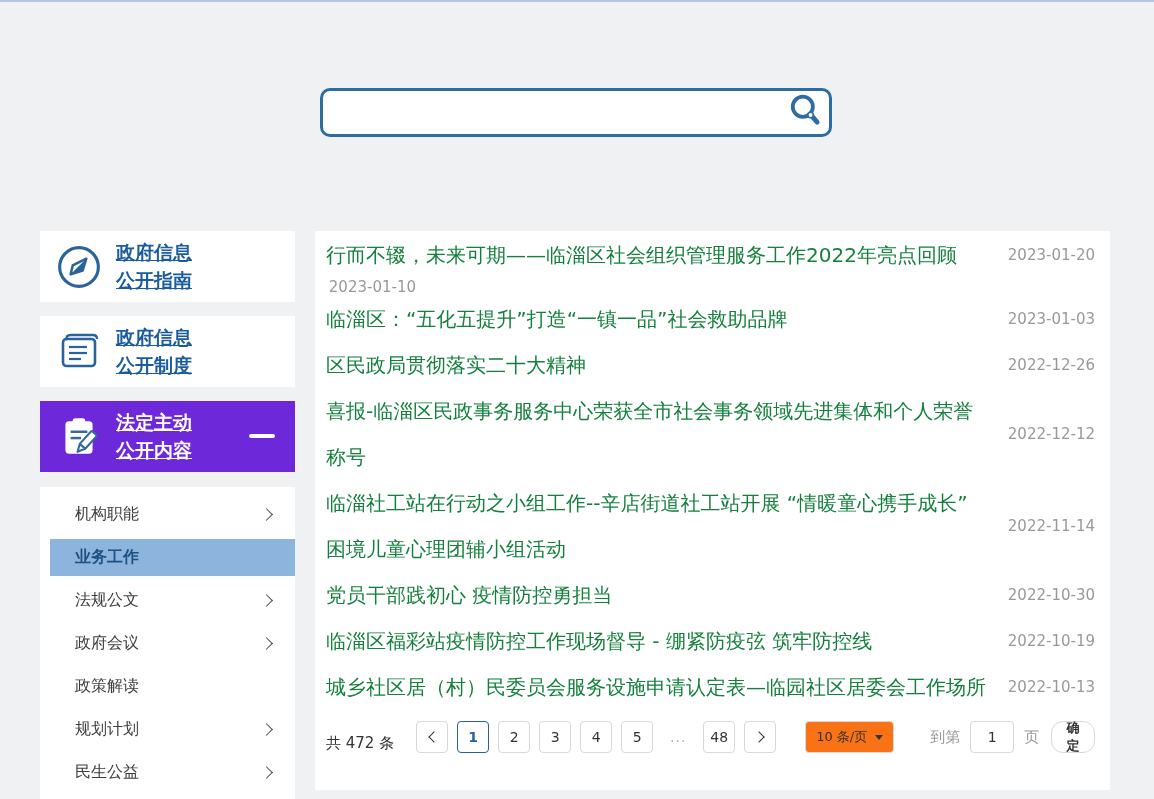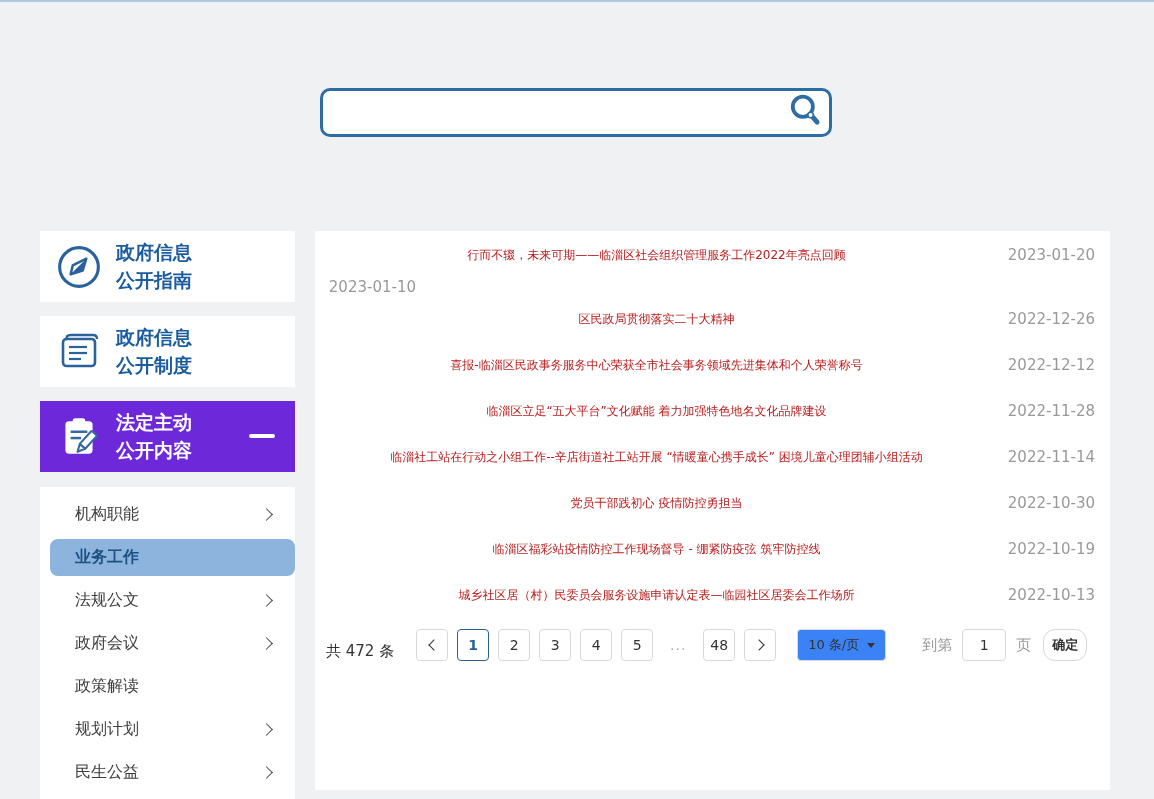--- a/index.html
+++ b/index.html
@@ -28,67 +28,67 @@
     display:flex; align-items:center; justify-content:center;
   }
 
   
   .sidebar { position:absolute; left:40px; top:231px; width:255px; }
   .side-card {
     height:71px; background:#fff; margin-bottom:14px;
     display:flex; align-items:center; padding-left:16px; cursor:pointer;
   }
   .side-card .icon-box { width:46px; height:46px; flex:0 0 46px; display:flex; align-items:center; justify-content:center; }
-  .side-card .card-text { margin-left:14px; font-size:19px; font-weight:bold; color:#1a5c9e; line-height:1.45; }
+  .side-card .card-text { margin-left:14px; font-size:19px; font-weight:bold; color:#1a5c9e; line-height:1.45;text-decoration:underline; }
   .side-card.header { background:#6d28d9; margin-bottom:15px; position:relative; }
   .side-card.header .card-text { color:#fff; }
   .collapse-dash { position:absolute; right:20px; top:33px; width:26px; height:4px; background:#fff; border-radius:2px; }
 
   .submenu { background:#fff; padding-top:6px; height:562px; overflow:hidden; }
   .sub-item {
     height:43px; display:flex; align-items:center; justify-content:space-between;
     padding:0 22px 0 35px; font-size:16px; color:#3c3c3c; cursor:pointer;
   }
   .sub-item .chev {
     width:9px; height:9px; border-top:1.6px solid #4a4a4a; border-right:1.6px solid #4a4a4a;
     transform:rotate(45deg); margin-right:2px;
   }
   .sub-item.active {
     background:#8cb4dc; color:#1d5183; font-weight:bold;
-    height:37px; margin:3px 0 3px 10px; padding-left:25px;border-radius:8px;
+    height:37px; margin:3px 0 3px 10px; padding-left:25px;
   }
 
   
   .content { position:absolute; left:315px; top:231px; width:795px; height:559px; background:#fff; padding:1px 0; }
   .art-row {
     display:flex; justify-content:space-between; align-items:center;
     padding:0 15px 0 11px;
   }
   .art-title {
-    font-size:12px; color:#b91c1c; line-height:46px; flex:1; padding-right:18px; cursor:pointer;text-align:center;
+    font-size:20px; color:#15803d; line-height:46px; flex:1; padding-right:18px; cursor:pointer;
   }
   .art-date { font-size:15px; color:#999; white-space:nowrap; width:90px; text-align:right; }
 
   
   .pager { display:flex; align-items:flex-end; margin:11px 15px 0 11px; height:32px; }
   .pager-total { font-size:15px; color:#333; margin-right:22px; white-space:nowrap; }
   .pg-btn {
     min-width:32px; height:32px; background:#fff; border:1px solid #d9d9d9; border-radius:4px;
     display:flex; align-items:center; justify-content:center; font-size:14px; color:#333;
     margin-right:9px; cursor:pointer; padding:0 6px;
   }
   .pg-btn.active { border-color:#2a5f9e; color:#2a5f9e; font-weight:bold; }
   .pg-btn.ellipsis { border:none; color:#b0b0b0; letter-spacing:1px; }
   .pg-chev { width:8px; height:8px; border-top:1.6px solid #333; border-right:1.6px solid #333; }
   .pg-chev.left  { transform:rotate(-135deg); margin-left:3px; }
   .pg-chev.right { transform:rotate(45deg);  margin-right:3px; }
   .page-size {
-    height:32px; border:1px solid #d9d9d9; border-radius:4px; background:#3b82f6;
+    height:32px; border:1px solid #d9d9d9; border-radius:4px; background:#f97316;
     display:flex; align-items:center; padding:0 10px; font-size:13px; color:#333;
-    margin-left:12px; cursor:pointer; white-space:nowrap;
+    margin-left:20px; cursor:pointer; white-space:nowrap;
   }
   .caret-down {
     width:0; height:0; margin-left:8px;
     border-left:4px solid transparent; border-right:4px solid transparent; border-top:5px solid #333;
   }
   .goto-group { display:flex; align-items:center; margin-left:36px; }
   .goto-label { font-size:15px; color:#999; white-space:nowrap; }
   .goto-input {
     width:44px; height:32px; border:1px solid #d9d9d9; border-radius:4px; background:#fff;
     text-align:center; font-size:14px; color:#333; margin:0 10px; outline:none; font-family:inherit;
@@ -205,30 +205,30 @@
 
 <div class="content">
   <div class="art-row">
     <span class="art-title">行而不辍，未来可期——临淄区社会组织管理服务工作2022年亮点回顾</span>
     <span class="art-date">2023-01-20</span>
   </div>
   <div class="art-row">
     <span class="art-date">2023-01-10</span>
   </div>
   <div class="art-row">
+    <span class="art-title">临淄区：“五化五提升”打造“一镇一品”社会救助品牌</span>
+    <span class="art-date">2023-01-03</span>
+  </div>
+  <div class="art-row">
     <span class="art-title">区民政局贯彻落实二十大精神</span>
     <span class="art-date">2022-12-26</span>
   </div>
   <div class="art-row">
     <span class="art-title">喜报-临淄区民政事务服务中心荣获全市社会事务领域先进集体和个人荣誉称号</span>
     <span class="art-date">2022-12-12</span>
-  </div>
-  <div class="art-row">
-    <span class="art-title">临淄区立足“五大平台”文化赋能 着力加强特色地名文化品牌建设</span>
-    <span class="art-date">2022-11-28</span>
   </div>
   <div class="art-row">
     <span class="art-title">临淄社工站在行动之小组工作--辛店街道社工站开展 “情暖童心携手成长” 困境儿童心理团辅小组活动</span>
     <span class="art-date">2022-11-14</span>
   </div>
   <div class="art-row">
     <span class="art-title">党员干部践初心 疫情防控勇担当</span>
     <span class="art-date">2022-10-30</span>
   </div>
   <div class="art-row">

